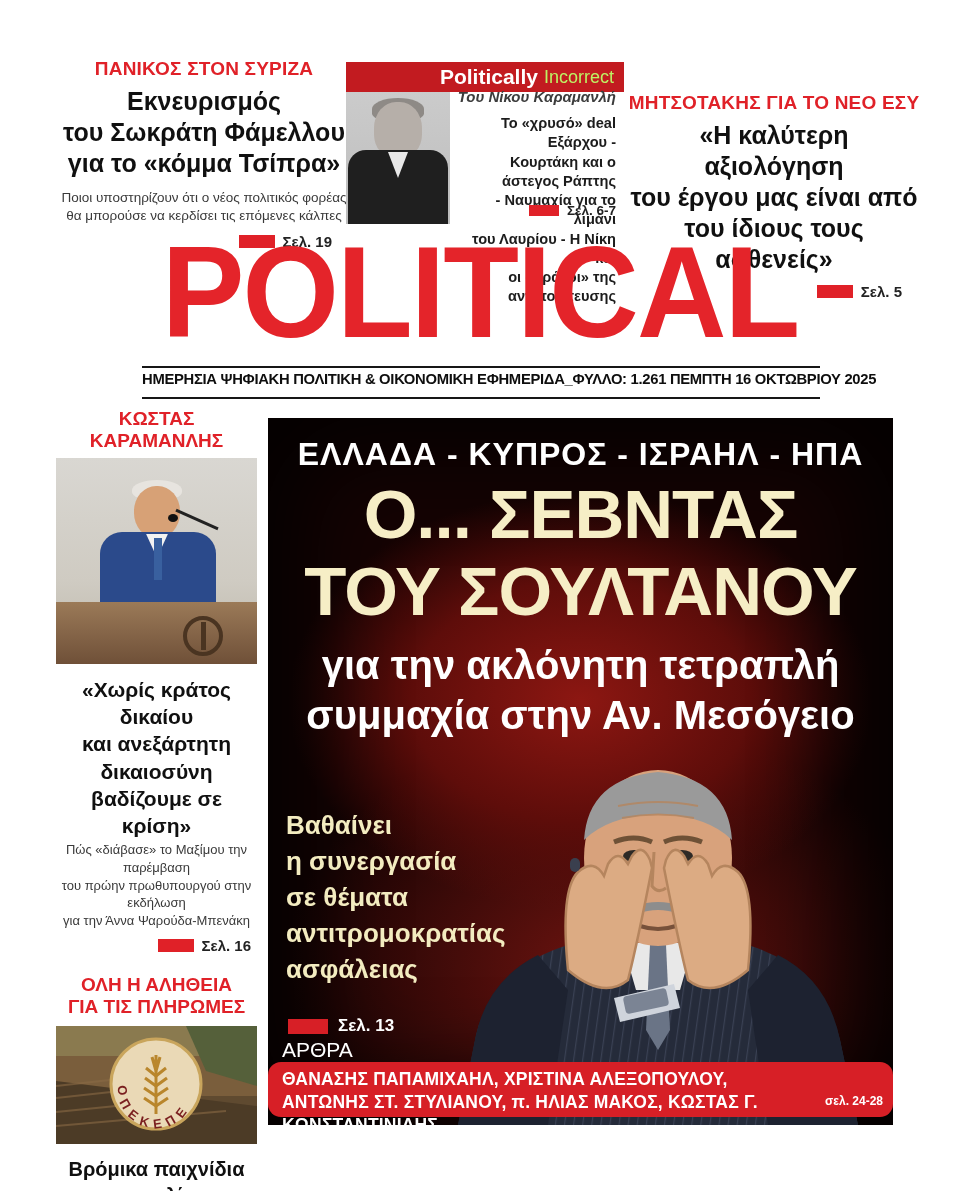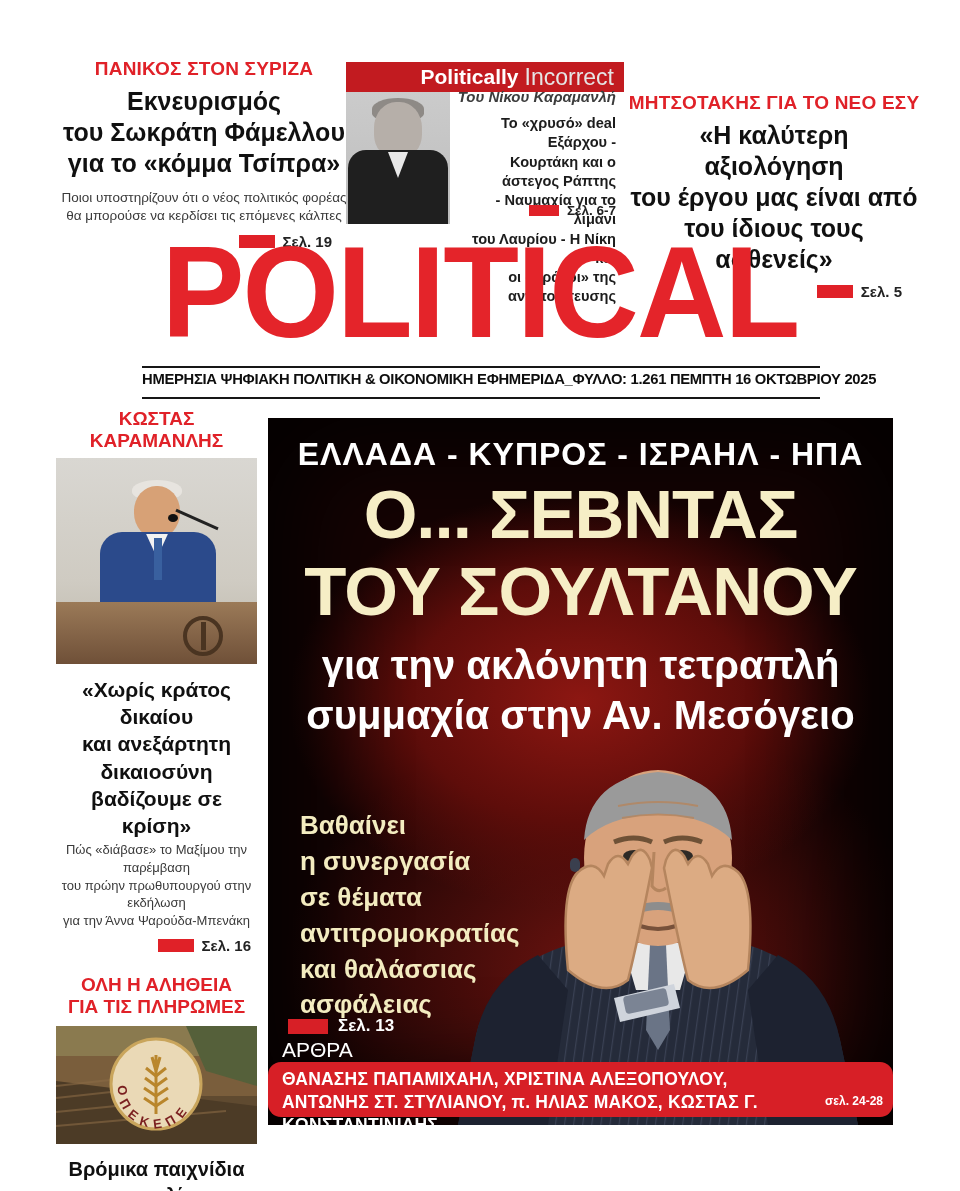--- a/index.html
+++ b/index.html
@@ -20,21 +20,21 @@
   .art .kicker { font-size:19px; letter-spacing:.2px; }
   .art .hl { font-size:25px; font-weight:bold; color:#101010; line-height:1.24; margin-top:6px; }
   .art .sub { font-size:13.5px; color:#3a3a3a; line-height:1.32; margin-top:10px; }
   .art .badge { margin-top:8px; padding-right:18px; }
 
   
   .pol-box { position:absolute; left:346px; top:62px; width:278px; height:162px; background:#ffffff; }
   .pol-bar { position:absolute; left:0; top:0; right:0; height:30px; background:#c21b20;
              display:flex; align-items:center; justify-content:flex-end; padding-right:10px; }
   .pol-bar .t1 { color:#fff; font-weight:bold; font-size:21px; }
-  .pol-bar .t2 { color:#e5e5e5; font-size:23px; margin-left:6px; font-weight:normal; }
+  .pol-bar .t2 { color:#bef264; font-size:18px; margin-left:6px; font-weight:normal; }
   .pol-photo { position:absolute; left:0; top:30px; width:104px; bottom:0;
                background:linear-gradient(#cbcbcb,#bdbdbd); overflow:hidden; }
   .pp-head { position:absolute; left:28px; top:10px; width:48px; height:56px; border-radius:46% 46% 42% 42%; background:#b6afa9; }
   .pp-hair { position:absolute; left:26px; top:6px; width:52px; height:22px; border-radius:50% 50% 30% 30%; background:#8e8a86; }
   .pp-suit { position:absolute; left:2px; top:58px; width:100px; height:80px; border-radius:18px 18px 0 0; background:#1f1f1f; }
   .pp-shirt { position:absolute; left:42px; top:60px; width:20px; height:26px; background:#e9e9e9; clip-path:polygon(0 0,100% 0,50% 100%); }
   .pol-by { position:absolute; right:8px; top:26px; font-style:italic; font-size:15px; color:#3c3c3c; font-weight:bold;margin-left:28px; }
   .pol-lines { position:absolute; right:8px; top:52px; left:108px; text-align:right;
                font-size:14.6px; font-weight:bold; color:#1c1c1c; line-height:1.32; }
   .pol-badge { position:absolute; right:8px; bottom:6px; }
@@ -78,21 +78,21 @@
       radial-gradient(ellipse 60% 38% at 50% 40%, #8d1712 0%, #5e0d0a 45%, rgba(20,2,2,0) 78%),
       radial-gradient(ellipse 75% 50% at 55% 78%, #701410 0%, rgba(20,2,2,0) 70%),
       #150303;
     box-shadow: inset 0 0 90px 40px rgba(0,0,0,.8); }
   .p-strap { position:absolute; left:0; right:0; top:18px; text-align:center; color:#ffffff;
              font-weight:bold; font-size:32px; letter-spacing:1px; }
   .p-h1 { position:absolute; left:0; right:0; top:58px; text-align:center; color:#f6eec6;
           font-weight:bold; font-size:69px; line-height:1.12; letter-spacing:-1px; }
   .p-sub { position:absolute; left:0; right:0; top:222px; text-align:center; color:#ffffff;
            font-weight:bold; font-size:40px; line-height:1.25; }
-  .p-side { position:absolute; left:32px; top:390px; text-align:left; color:#f3ecc0;
+  .p-side { position:absolute; left:18px; top:390px; text-align:left; color:#f3ecc0;
             font-weight:bold; font-size:26px; line-height:1.38; z-index:2; }
   .p-badge { position:absolute; left:20px; top:598px; display:flex; align-items:center; gap:10px; z-index:2; }
   .p-badge .rect { width:40px; height:15px; background:#d71f26; }
   .p-badge .lbl { color:#ffffff; font-weight:bold; font-size:17px; }
   .p-arthra { position:absolute; left:14px; top:620px; color:#ffffff; font-weight:normal; font-size:21px; z-index:3; }
   .p-redbar { position:absolute; left:0; right:0; top:644px; height:55px; background:#d71f26; z-index:3;
               padding:6px 10px 0 14px;border-radius:13px; }
   .p-redbar .a-line { color:#ffffff; font-weight:bold; font-size:17.5px; line-height:1.3; letter-spacing:.2px; }
   .p-apage { position:absolute; right:10px; bottom:9px; color:#ffffff; font-size:12px; font-weight:bold; }
   .erdogan { position:absolute; left:150px; top:322px; z-index:1; }
@@ -275,21 +275,20 @@
       <rect x="152" y="118" width="10" height="14" rx="5" fill="#3a3f4e"></rect>
       <path d="M196,258 L256,244 L262,268 L202,282 Z" fill="#cfd4dc"></path>
       <rect x="206" y="252" width="44" height="18" rx="4" transform="rotate(-12 228 261)" fill="#7b8494"></rect>
     </svg>
 
     <div class="p-side">
       <div>Βαθαίνει</div>
       <div>η συνεργασία</div>
       <div>σε θέματα</div>
       <div>αντιτρομοκρατίας</div>
-      <div>και θαλάσσιας</div>
       <div>ασφάλειας</div>
     </div>
     <div class="p-badge">
       <span class="rect"></span>
       <span class="lbl">Σελ. 13</span>
     </div>
     <div class="p-arthra">ΑΡΘΡΑ</div>
     <div class="p-redbar">
       <div class="a-line">ΘΑΝΑΣΗΣ ΠΑΠΑΜΙΧΑΗΛ, ΧΡΙΣΤΙΝΑ ΑΛΕΞΟΠΟΥΛΟΥ,</div>
       <div class="a-line">ΑΝΤΩΝΗΣ ΣΤ. ΣΤΥΛΙΑΝΟΥ, π. ΗΛΙΑΣ ΜΑΚΟΣ, ΚΩΣΤΑΣ Γ. ΚΩΝΣΤΑΝΤΙΝΙΔΗΣ</div>

